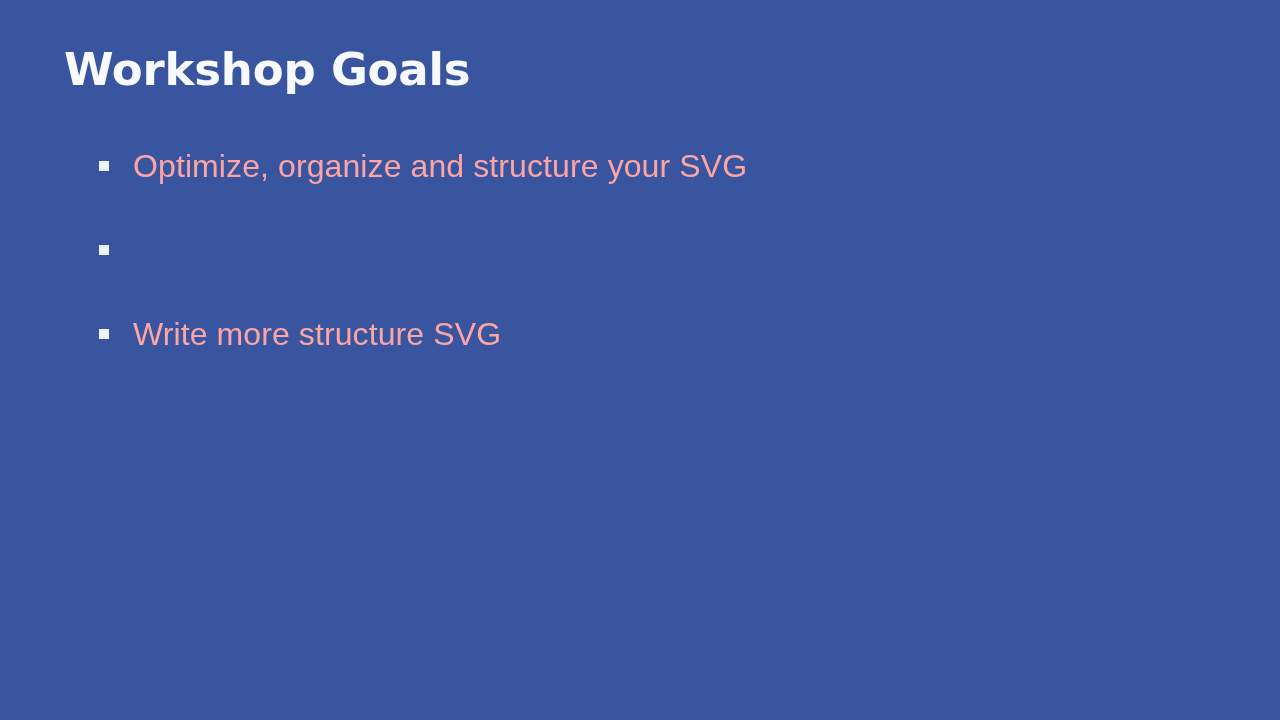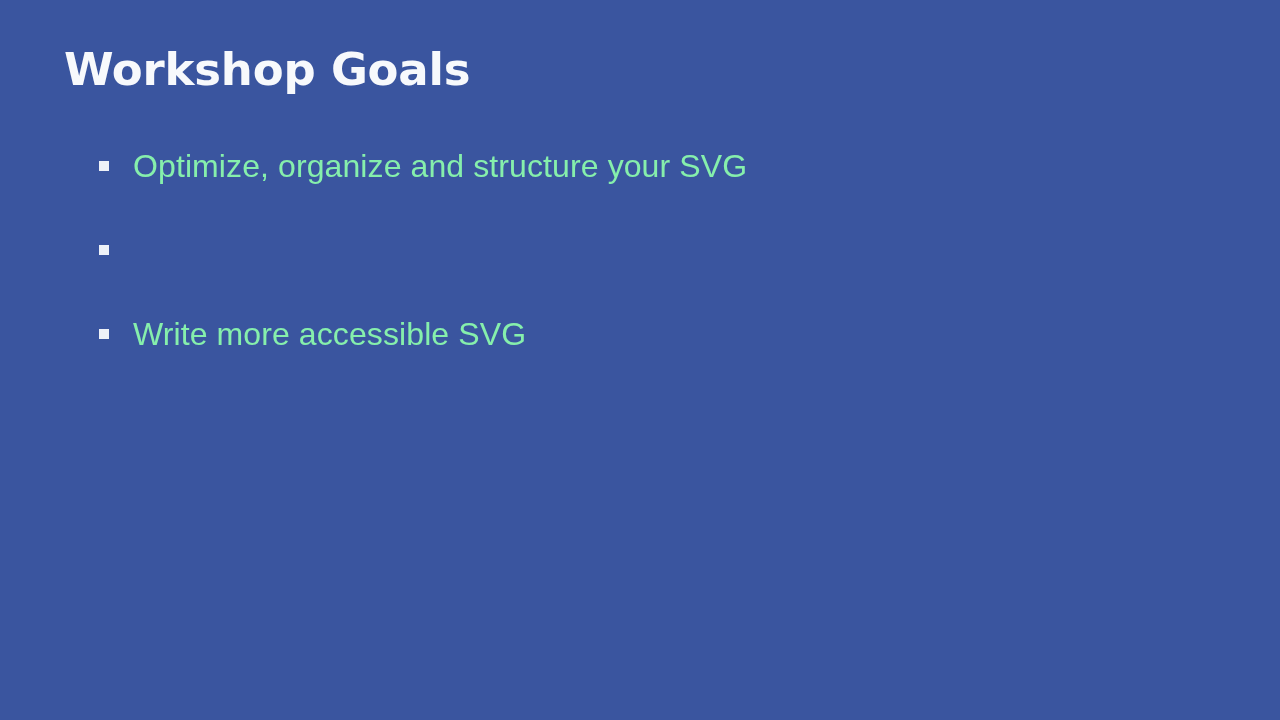--- a/index.html
+++ b/index.html
@@ -64,21 +64,21 @@
   }
 
   .bullet-text {
     flex: 0 1 auto;
     margin-left: 24px;
     font-family: "Liberation Sans", sans-serif;
     font-size: 32px;
     font-weight: 400;
     line-height: 40px;
     letter-spacing: 0.1px;
-    color: #86efac;
+    color: #fca5a5;
     white-space: nowrap;
   }
 </style>
 </head>
 <body>
 
 <div class="slide">
 
   <h1 class="slide-title">Workshop Goals</h1>
 
@@ -88,18 +88,18 @@
       <span class="bullet-marker"></span>
       <span class="bullet-text">Optimize, organize and structure your SVG</span>
     </li>
 
     <li class="bullet-item">
       <span class="bullet-marker"></span>
     </li>
 
     <li class="bullet-item">
       <span class="bullet-marker"></span>
-      <span class="bullet-text">Write more accessible SVG</span>
+      <span class="bullet-text">Write more structure SVG</span>
     </li>
 
   </ul>
 
 </div>
 
 </body></html>

